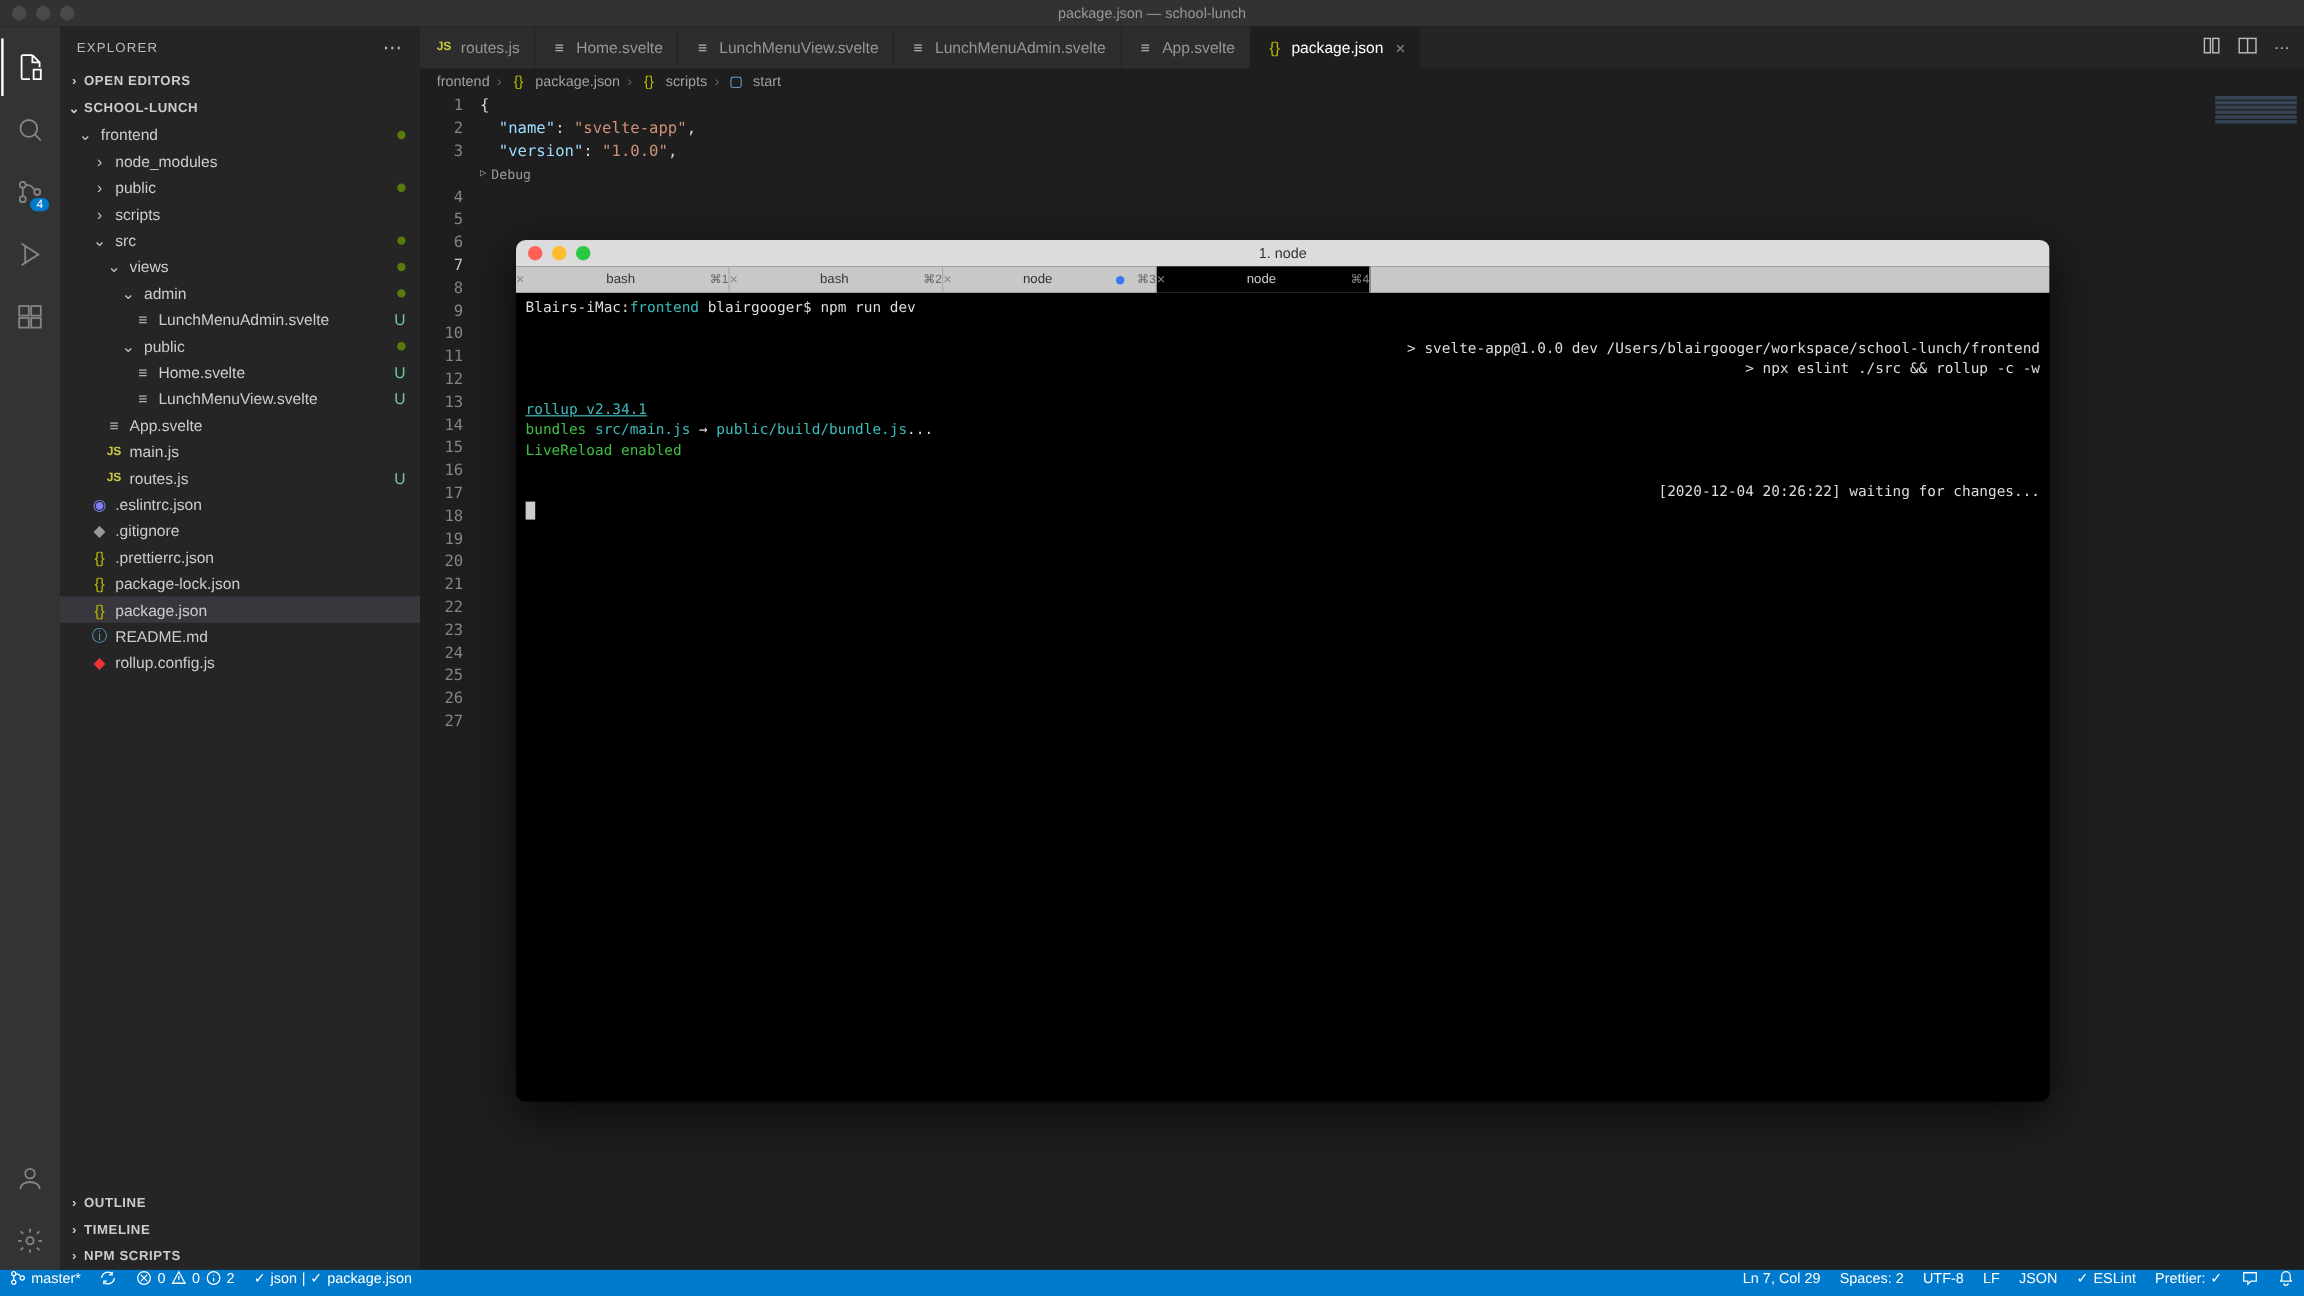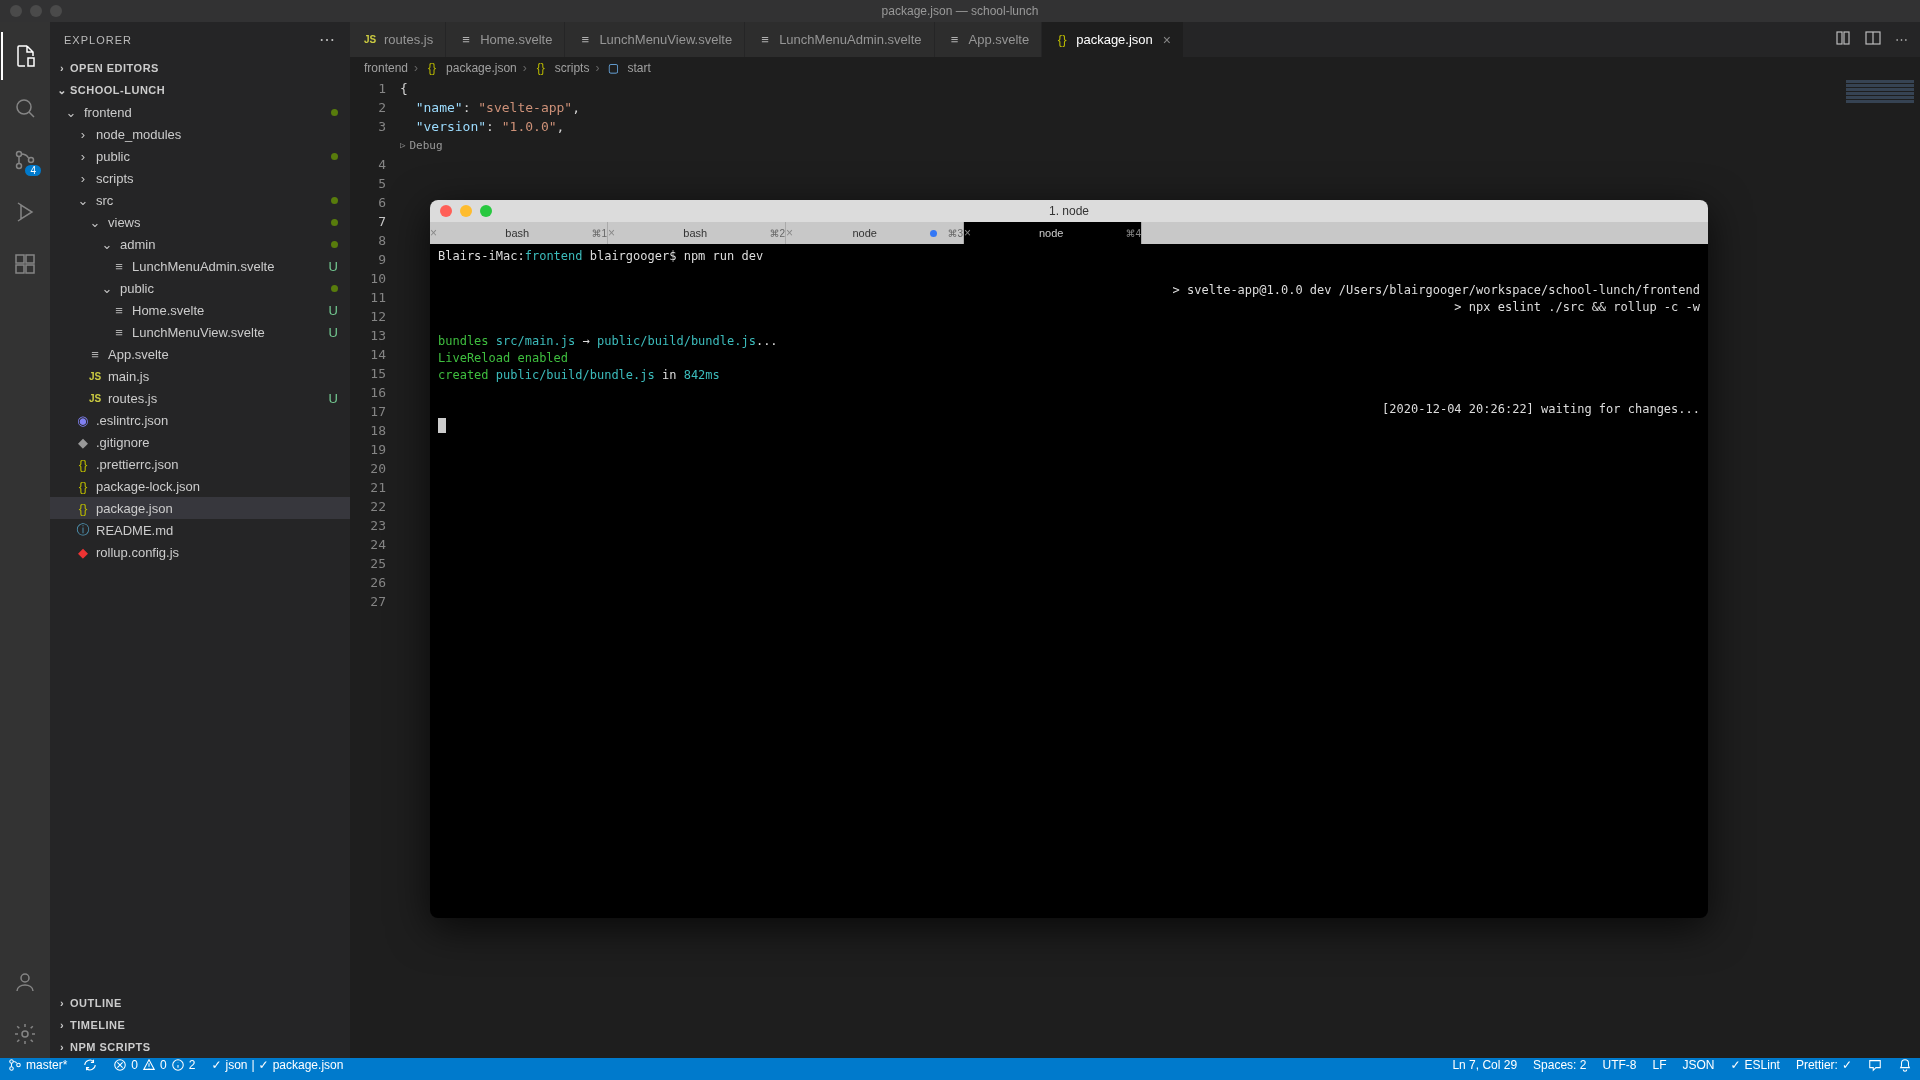--- a/index.html
+++ b/index.html
@@ -509,23 +509,23 @@
         <span style="flex:1;text-align:center">node</span>
         <span class="sc">⌘4</span>
       </div>
     </div>
   <div class="term-body">
     <div class="l"><span class="tc-w">Blairs-iMac:</span><span class="tc-c">frontend</span><span class="tc-w"> blairgooger$ </span><span class="tc-w">npm run dev</span></div>
     <div class="l">&nbsp;</div>
     <div class="l tc-w">&gt; svelte-app@1.0.0 dev /Users/blairgooger/workspace/school-lunch/frontend</div>
     <div class="l tc-w">&gt; npx eslint ./src &amp;&amp; rollup -c -w</div>
     <div class="l">&nbsp;</div>
+    <div class="l"><span class="tc-c tc-u">rollup v2.34.1</span></div>
     <div class="l"><span class="tc-g">bundles </span><span class="tc-c">src/main.js</span><span class="tc-w"> → </span><span class="tc-c">public/build/bundle.js</span><span class="tc-w">...</span></div>
     <div class="l"><span class="tc-g">LiveReload enabled</span></div>
-    <div class="l"><span class="tc-g">created </span><span class="tc-c">public/build/bundle.js</span><span class="tc-w"> in </span><span class="tc-c">842ms</span></div>
     <div class="l">&nbsp;</div>
     <div class="l tc-w">[2020-12-04 20:26:22] waiting for changes...</div>
     <div class="l"><span class="cursor"></span></div>
   </div>
 </div>
 
 <div class="status-bar">
   <div class="status-left">
     <div class="sb-item">
       <svg viewBox="0 0 16 16" fill="none" stroke="currentColor" stroke-width="1.2">

